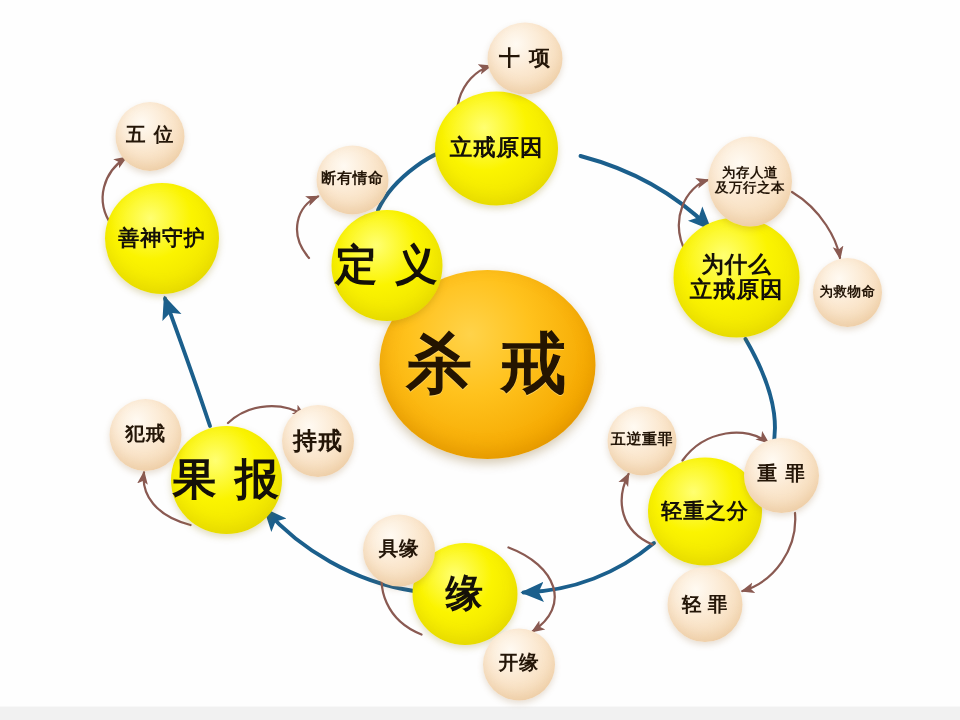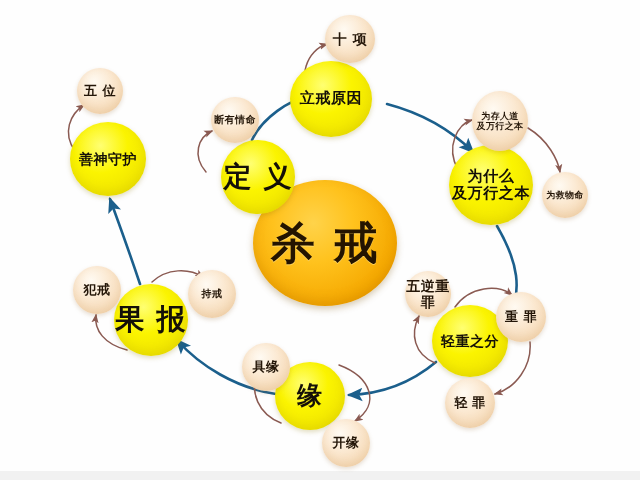--- a/index.html
+++ b/index.html
@@ -109,34 +109,34 @@
         <path d="M 530 342 C 532 366 516 388 495 394" fill="none" stroke="#8a5a52" stroke-width="1.5" stroke-linecap="round" marker-end="url(#arrow-branch)"></path>
         <path d="M 458 170 C 445 146 458 124 472 120" fill="none" stroke="#8a5a52" stroke-width="1.5" stroke-linecap="round" marker-end="url(#arrow-branch)"></path>
         <path d="M 528 128 C 548 140 558 160 560 172" fill="none" stroke="#8a5a52" stroke-width="1.5" stroke-linecap="round" marker-end="url(#arrow-branch)"></path>
       </g>
   </svg>
 
   <div id="nodes-layer">
       <div class="node hub" style="left: 253px; top: 180px; width: 144px; height: 126px; font-size: 44px;">杀 戒</div>
       <div class="node primary" style="left: 290px; top: 61px; width: 82px; height: 76px; font-size: 15px; text-align: center;">立戒原因</div>
       <div class="node primary" style="left: 449px; top: 145px; width: 84px; height: 80px; font-size: 15px;">为什么
-及万行之本</div>
+立戒原因</div>
       <div class="node primary" style="left: 432px; top: 305px; width: 76px; height: 72px; font-size: 14px;">轻重之分</div>
       <div class="node primary" style="left: 275px; top: 362px; width: 70px; height: 68px; font-size: 25px;">缘</div>
       <div class="node primary" style="left: 114px; top: 284px; width: 74px; height: 72px; font-size: 29px;">果 报</div>
       <div class="node primary" style="left: 70px; top: 122px; width: 76px; height: 74px; font-size: 14px;">善神守护</div>
       <div class="node primary" style="left: 221px; top: 140px; width: 74px; height: 74px; font-size: 28px;">定 义</div>
       <div class="node satellite" style="left: 325px; top: 15px; width: 50px; height: 48px; font-size: 14px;">十 项</div>
       <div class="node satellite" style="left: 211px; top: 97px; width: 48px; height: 46px; font-size: 10px; text-align: right;">断有情命</div>
       <div class="node satellite" style="left: 77px; top: 68px; width: 46px; height: 46px; font-size: 13px;">五 位</div>
       <div class="node satellite" style="left: 73px; top: 266px; width: 48px; height: 48px; font-size: 13px;">犯戒</div>
-      <div class="node satellite" style="left: 188px; top: 270px; width: 48px; height: 48px; font-size: 10px;">持戒</div>
+      <div class="node satellite" style="left: 188px; top: 270px; width: 48px; height: 48px; font-size: 16px;">持戒</div>
       <div class="node satellite" style="left: 242px; top: 343px; width: 48px; height: 48px; font-size: 13px;">具缘</div>
       <div class="node satellite" style="left: 322px; top: 419px; width: 48px; height: 48px; font-size: 13px; text-align: right;">开缘</div>
-      <div class="node satellite" style="left: 405px; top: 271px; width: 46px; height: 46px; font-size: 14px;">五逆重罪</div>
+      <div class="node satellite" style="left: 405px; top: 271px; width: 46px; height: 46px; font-size: 10px;">五逆重罪</div>
       <div class="node satellite" style="left: 496px; top: 292px; width: 50px; height: 50px; font-size: 13px;">重 罪</div>
       <div class="node satellite" style="left: 445px; top: 378px; width: 50px; height: 50px; font-size: 13px; font-family: Liberation Serif, serif;">轻 罪</div>
       <div class="node satellite" style="left: 472px; top: 91px; width: 56px; height: 60px; font-size: 9px;">为存人道
 及万行之本</div>
       <div class="node satellite" style="left: 542px; top: 172px; width: 46px; height: 46px; font-size: 9px;">为救物命</div>
     </div>
 
 </div>
 
 </body></html>

